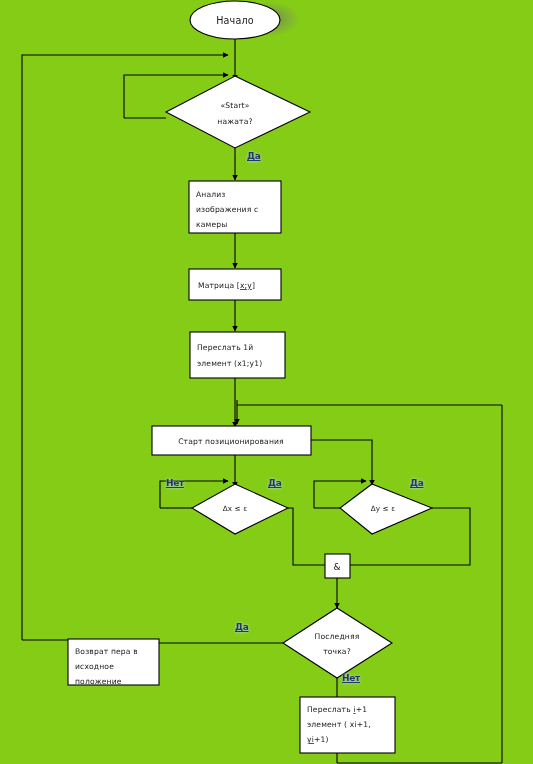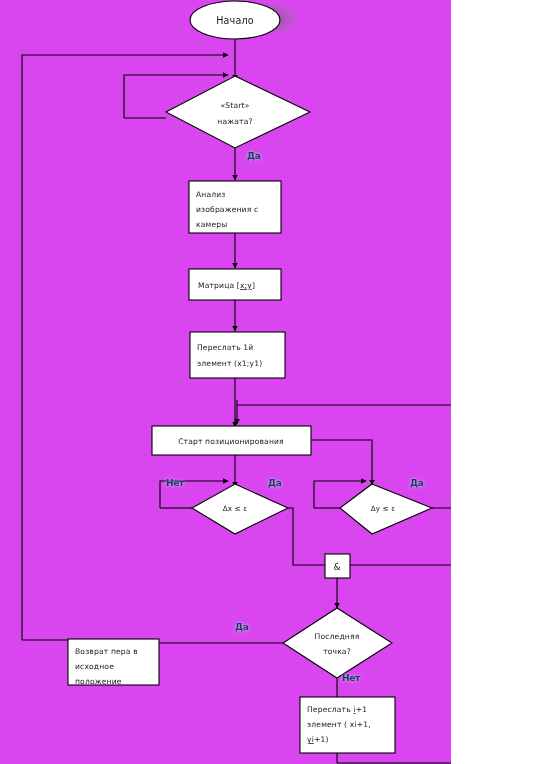--- a/index.html
+++ b/index.html
@@ -5,23 +5,23 @@
   html, body {
     margin: 0;
     padding: 0;
     background: #ffffff;
   }
   body {
     font-family: "DejaVu Sans", "Liberation Sans", sans-serif;
   }
   #canvas {
     position: relative;
-    width: 451px;
+    width: 533px;
     height: 764px;
-    background: #d946ef;
+    background: #84cc16;
     overflow: hidden;
   }
   svg.flow {
     position: absolute;
     left: 0;
     top: 0;
     width: 533px;
     height: 764px;
   }
   .node-text {
@@ -38,20 +38,21 @@
   }
   .node-text.start {
     font-size: 9.6px;
   }
   .annot {
     position: absolute;
     font-family: "DejaVu Sans", "Liberation Sans", sans-serif;
     font-size: 9px;
     font-weight: 700;
     color: #1f3864;
+    text-decoration: underline;
     text-decoration-color: #1f3864;
     text-decoration-thickness: 1px;
     line-height: 1;
     white-space: nowrap;
     letter-spacing: -0.3px;
     text-shadow: 0 0 2px rgba(180,205,235,0.85), 0 0 4px rgba(200,220,245,0.6);
   }
   .shadow-blob {
     position: absolute;
     border-radius: 50%;

